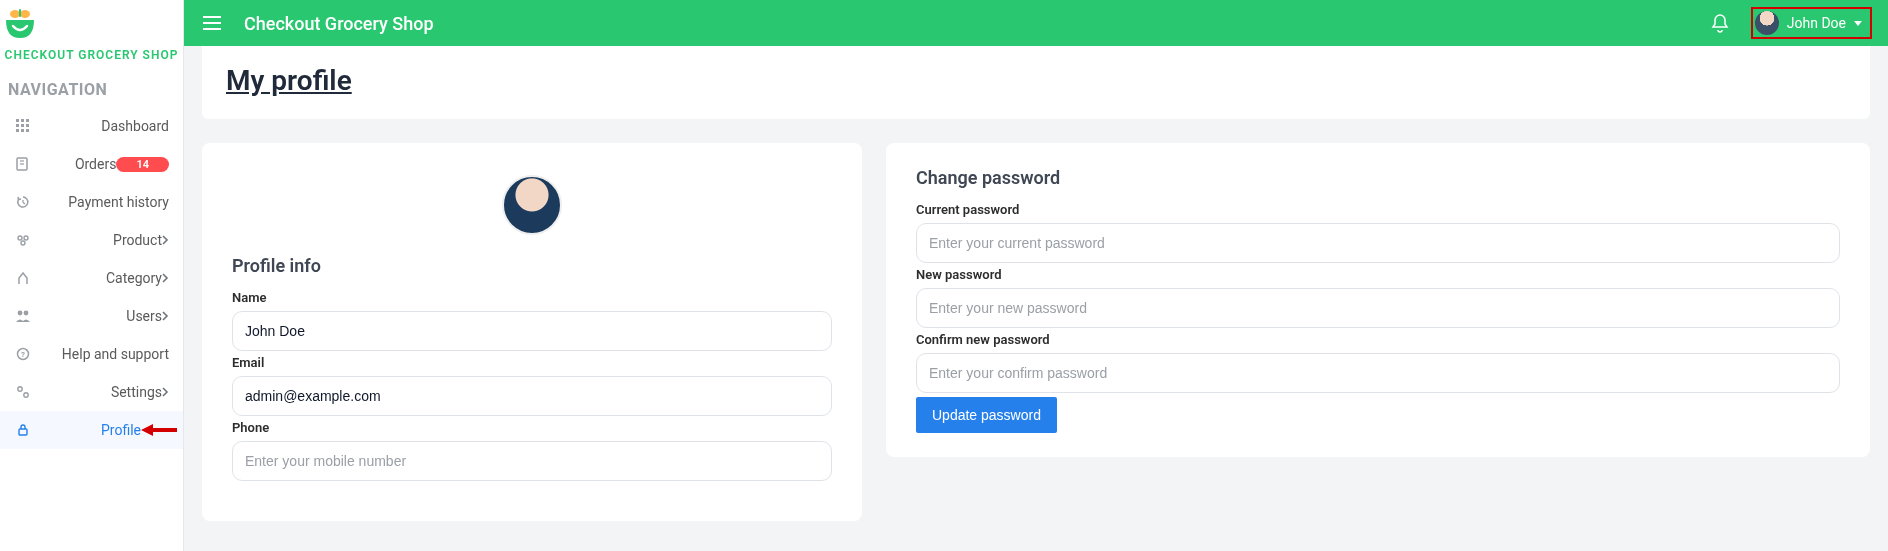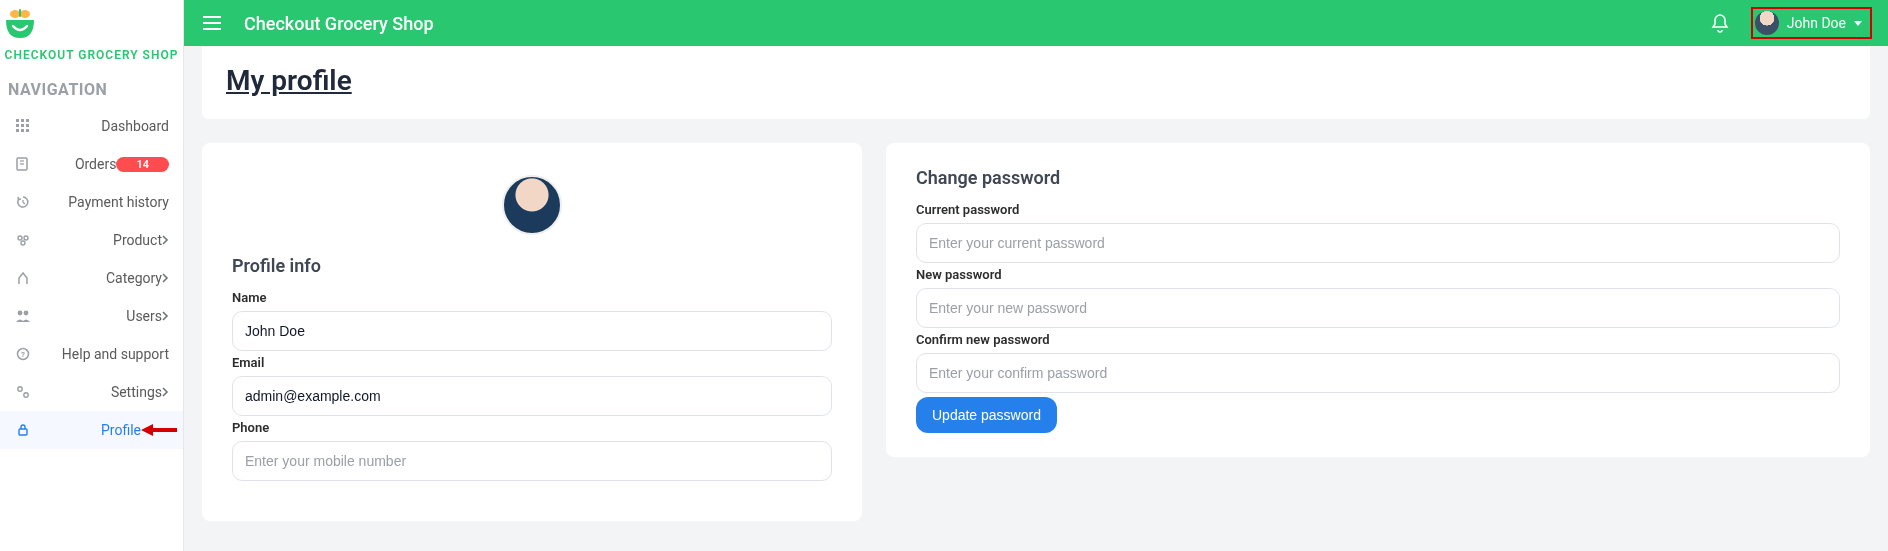--- a/index.html
+++ b/index.html
@@ -64,21 +64,21 @@
 
   .avatar-lg { width: 60px; height: 60px; border-radius: 50%; margin: 8px auto 20px; display: block; background: radial-gradient(circle at 50% 32%, #f2d6c6 34%, #1b3a5c 36%); border: 2px solid #eee; }
 
   .section-title { font-size: 18px; font-weight: 600; color: #3f4654; margin-bottom: 14px; }
 
   .form-group { margin-bottom: 4px; }
   .form-label { display: block; font-size: 13px; font-weight: 600; color: #2d2d2d; margin-bottom: 6px; }
   .form-input { width: 100%; height: 40px; border: 1px solid #dfe3e8; border-radius: 10px; padding: 0 12px; font-size: 14px; color: #0f172a; outline: none; }
   .form-input::placeholder { color: #9aa0a6; }
 
-  .btn-primary { background: #2680eb; color: #fff; border: none; border-radius: 12px; padding: 10px 16px; font-size: 14px; cursor: pointer; }
+  .btn-primary { background: #2680eb; color: #fff; border: none; border-radius: 2px; padding: 10px 16px; font-size: 14px; cursor: pointer; }
 
   svg { display: block; }
 </style>
 </head>
 <body>
 
 <aside class="sidebar">
   <div class="logo-wrap">
     <svg width="40" height="36" viewBox="0 0 40 36">
       <path d="M6 12 Q6 30 20 30 Q34 30 34 12 L6 12 Z" fill="#29c76f"></path>

